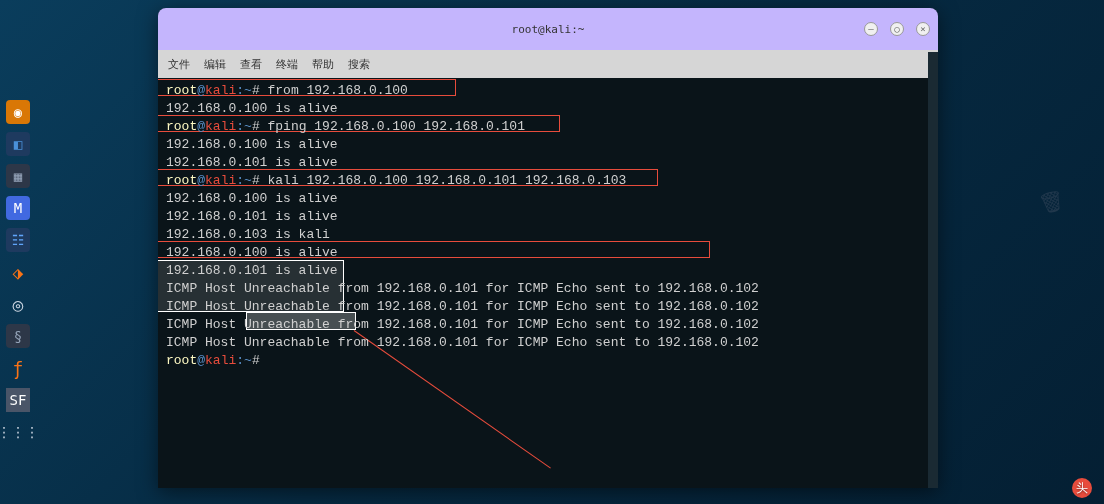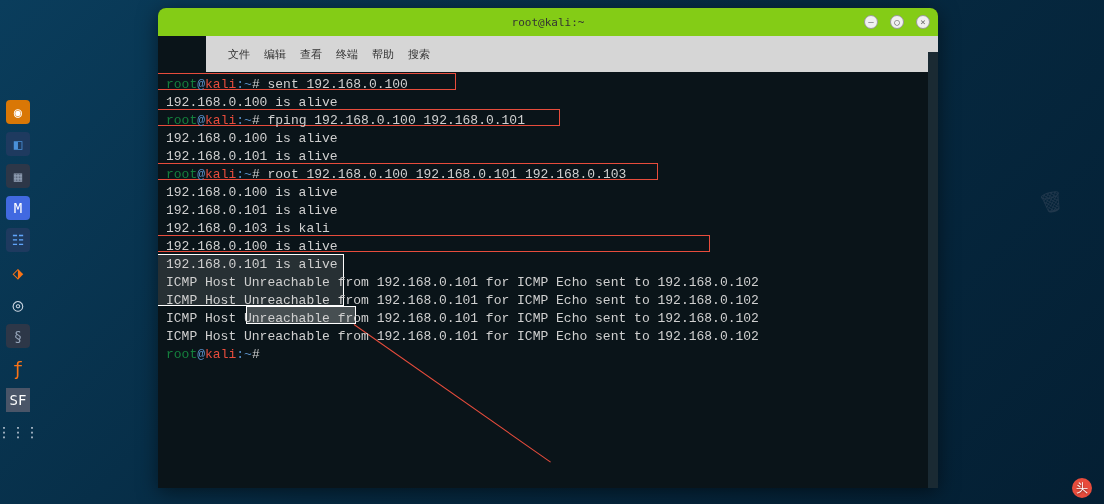--- a/index.html
+++ b/index.html
@@ -47,22 +47,22 @@
       left: 158px;
       top: 8px;
       width: 780px;
       height: 480px;
       background: #0a1419;
       border-radius: 8px 8px 0 0;
       overflow: hidden;
       box-shadow: 0 4px 20px rgba(0,0,0,0.5);
     }
     .titlebar {
-      height: 28px;
-      background: #84cc16;
+      height: 42px;
+      background: #c4b5fd;
       display: flex;
       align-items: center;
       padding: 0 8px;
       position: relative;
     }
     .titlebar-title {
       position: absolute;
       left: 50%;
       transform: translateX(-50%);
       color: #333;
@@ -81,43 +81,42 @@
       border-radius: 50%;
       display: flex;
       align-items: center;
       justify-content: center;
       font-size: 9px;
       color: #666;
       cursor: pointer;
       background: #f0f0f0;
     }
     .menubar {
-      height: 36px;
+      height: 28px;
       background: #d6d6d6;
       display: flex;
       align-items: center;
-      padding: 0 22px;
+      padding: 0 10px;
       gap: 14px;
       font-size: 11px;
       color: #333;
       font-family: sans-serif;
-      margin-left: 48px;
     }
     .menu-item { cursor: pointer; }
     .terminal-body {
       padding: 4px 8px;
       font-size: 13px;
       line-height: 18px;
       color: #d0d0d0;
       font-family: "Courier New", monospace;
       position: relative;
       height: calc(100% - 44px);
     }
     .line { white-space: pre; position: relative; }
-    .prompt-user { color: #15803d; }
+    .prompt-user { color: #fef9c3; }
     .prompt-host { color: #e74c3c; }
     .prompt-sep { color: #5a8fc7; }
     .prompt-path { color: #5a8fc7; }
     .prompt-hash { color: #d0d0d0; }
     .cmd { color: #d0d0d0; }
     .out { color: #d0d0d0; }
     .hlbox {
       position: absolute;
       border: 1px solid #e74c3c;
       pointer-events: none;
@@ -214,28 +213,28 @@
   <div class="terminal-body">
 
     <div class="hlbox" style="left:-2px; top:1px; width:300px; height:17px;"></div>
     <div class="hlbox" style="left:-2px; top:37px; width:404px; height:17px;"></div>
     <div class="hlbox" style="left:-2px; top:91px; width:502px; height:17px;"></div>
     <div class="hlbox" style="left:-2px; top:163px; width:554px; height:17px;"></div>
     <div class="hlbox white" style="left:-2px; top:182px; width:188px; height:52px;"></div>
     <div class="hlbox white" style="left:88px; top:234px; width:110px; height:18px; background:rgba(255,255,255,0.25);"></div>
     <div class="arrow-line" style="left:196px; top:252px; transform:rotate(35deg);"></div>
 
-    <div class="line"><span class="prompt-user">root</span><span class="prompt-sep">@</span><span class="prompt-host">kali</span><span class="prompt-sep">:</span><span class="prompt-path">~</span><span class="prompt-hash">#</span> <span class="cmd">sent 192.168.0.100</span></div>
+    <div class="line"><span class="prompt-user">root</span><span class="prompt-sep">@</span><span class="prompt-host">kali</span><span class="prompt-sep">:</span><span class="prompt-path">~</span><span class="prompt-hash">#</span> <span class="cmd">from 192.168.0.100</span></div>
     <div class="line out">192.168.0.100 is alive</div>
 
     <div class="line"><span class="prompt-user">root</span><span class="prompt-sep">@</span><span class="prompt-host">kali</span><span class="prompt-sep">:</span><span class="prompt-path">~</span><span class="prompt-hash">#</span> <span class="cmd">fping 192.168.0.100 192.168.0.101</span></div>
     <div class="line out">192.168.0.100 is alive</div>
     <div class="line out">192.168.0.101 is alive</div>
 
-    <div class="line"><span class="prompt-user">root</span><span class="prompt-sep">@</span><span class="prompt-host">kali</span><span class="prompt-sep">:</span><span class="prompt-path">~</span><span class="prompt-hash">#</span> <span class="cmd">root 192.168.0.100 192.168.0.101 192.168.0.103</span></div>
+    <div class="line"><span class="prompt-user">root</span><span class="prompt-sep">@</span><span class="prompt-host">kali</span><span class="prompt-sep">:</span><span class="prompt-path">~</span><span class="prompt-hash">#</span> <span class="cmd">kali 192.168.0.100 192.168.0.101 192.168.0.103</span></div>
     <div class="line out">192.168.0.100 is alive</div>
     <div class="line out">192.168.0.101 is alive</div>
     <div class="line out">192.168.0.103 is kali</div>
 
     <div class="line out">192.168.0.100 is alive</div>
     <div class="line out">192.168.0.101 is alive</div>
     <div class="line out">ICMP Host Unreachable from 192.168.0.101 for ICMP Echo sent to 192.168.0.102</div>
     <div class="line out">ICMP Host Unreachable from 192.168.0.101 for ICMP Echo sent to 192.168.0.102</div>
     <div class="line out">ICMP Host Unreachable from 192.168.0.101 for ICMP Echo sent to 192.168.0.102</div>
     <div class="line out">ICMP Host Unreachable from 192.168.0.101 for ICMP Echo sent to 192.168.0.102</div>

